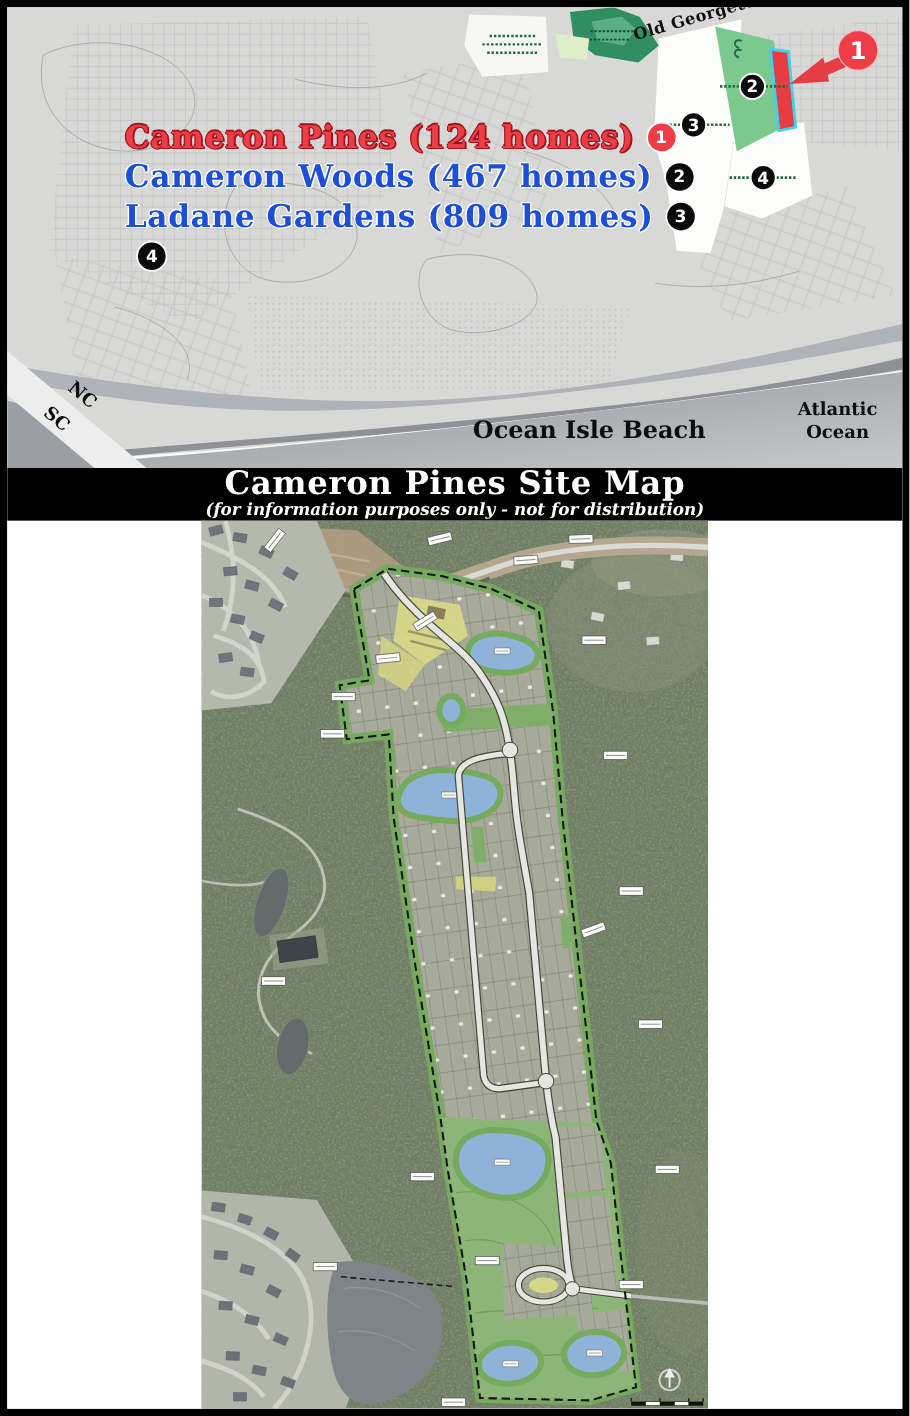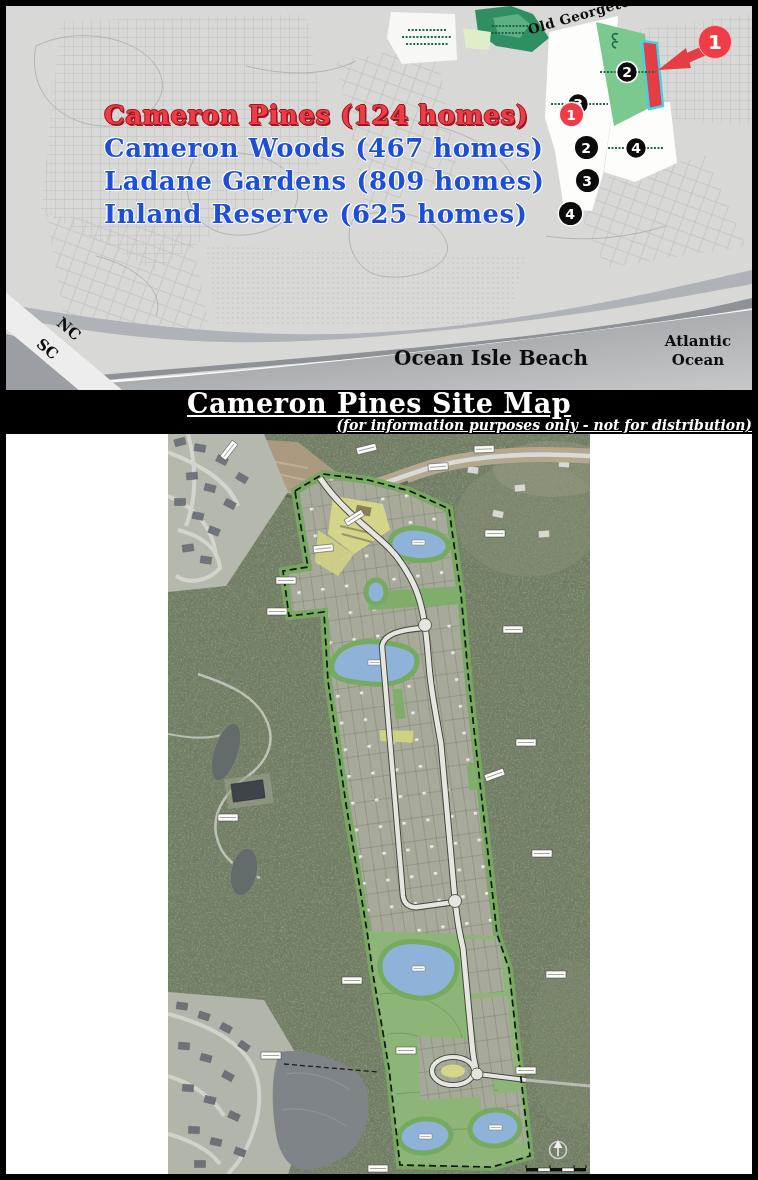--- a/index.html
+++ b/index.html
@@ -1,40 +1,40 @@
 <!DOCTYPE html>
 <html><head>
 <meta charset="utf-8">
 <style>
   html,body{margin:0;padding:0;background:#ffffff;}
   .frame{position:relative;width:758px;height:1180px;box-sizing:border-box;border:6px solid #000;background:#fff;overflow:hidden;font-family:"DejaVu Serif",serif;}
   .map-top{position:absolute;left:0;top:0;width:746px;height:384px;overflow:hidden;}
   .map-svg{position:absolute;left:0;top:0;}
   
   .legend{position:absolute;left:98px;top:92px;}
-  .legend-row{display:flex;align-items:center;height:33px;white-space:nowrap;gap:20px;}
+  .legend-row{display:flex;align-items:center;height:33px;white-space:nowrap;}
   .legend-text{font-weight:bold;font-size:26px;letter-spacing:0.5px;color:#1d4ed8;
     text-shadow:1px 0 #fff,-1px 0 #fff,0 1px #fff,0 -1px #fff,1px 1px #fff,-1px -1px #fff;}
   .legend-text.hl{color:#ee3d46;
     text-shadow:1px 0 #9c1620,-1px 0 #9c1620,0 1px #9c1620,0 -1px #9c1620,1.5px 1.5px 0 #9c1620;}
   .badge{flex:0 0 auto;width:23px;height:23px;margin-left:11px;border-radius:50%;background:#0b0b0b;color:#fff;
     display:flex;align-items:center;justify-content:center;font-family:"DejaVu Sans",sans-serif;
     font-weight:bold;font-size:14px;box-shadow:0 0 0 1.5px #fbfbfb;}
   .badge.red{background:#ee3d46;}
   
   .map-label{position:absolute;color:#0d0d0d;font-weight:bold;white-space:nowrap;}
   .lbl-road{left:520px;top:16px;font-size:13.5px;transform:rotate(-16deg);transform-origin:left top;letter-spacing:0.4px;}
   .lbl-town{left:388px;top:340px;font-size:20px;}
   .lbl-ocean{left:648px;top:326px;width:88px;font-size:15px;text-align:center;line-height:1.25;white-space:normal;}
   .lbl-nc{left:50px;top:314px;font-size:15px;transform:rotate(40deg);}
   .lbl-sc{left:30px;top:334px;font-size:15px;transform:rotate(40deg);}
   
-  .banner{position:absolute;left:0;top:384px;width:746px;height:44px;background:#000;color:#fff;text-align:center;text-decoration:underline;}
+  .banner{position:absolute;left:0;top:384px;width:746px;height:44px;background:#000;color:#fff;text-align:center;}
   .banner-title{font-size:27px;font-weight:bold;line-height:28px;letter-spacing:0.5px;}
-  .banner-subtitle{font-size:14px;font-weight:bold;font-style:italic;line-height:14px;text-align:right;}
+  .banner-subtitle{font-size:14px;font-weight:bold;font-style:italic;line-height:14px;}
   
   .plan-area{position:absolute;left:0;top:428px;width:746px;height:740px;background:#fff;}
   .plan-svg{position:absolute;left:162px;top:0;}
 </style>
 </head>
 <body>
 
 <div class="frame">
 
   <div class="map-top">
@@ -145,21 +145,20 @@
       </div>
       <div class="legend-row">
         <span class="legend-text">Cameron Woods (467 homes)</span>
         <span class="badge">2</span>
       </div>
       <div class="legend-row">
         <span class="legend-text">Ladane Gardens (809 homes)</span>
         <span class="badge">3</span>
       </div>
       <div class="legend-row">
-        <span class="legend-text">Inland Reserve (625 homes)</span>
         <span class="badge">4</span>
       </div>
     </div>
 
     <div class="map-label lbl-road">Old Georgetown Rd SW</div>
     <div class="map-label lbl-town">Ocean Isle Beach</div>
     <div class="map-label lbl-ocean">Atlantic Ocean</div>
     <div class="map-label lbl-nc">NC</div>
     <div class="map-label lbl-sc">SC</div>
   </div>

